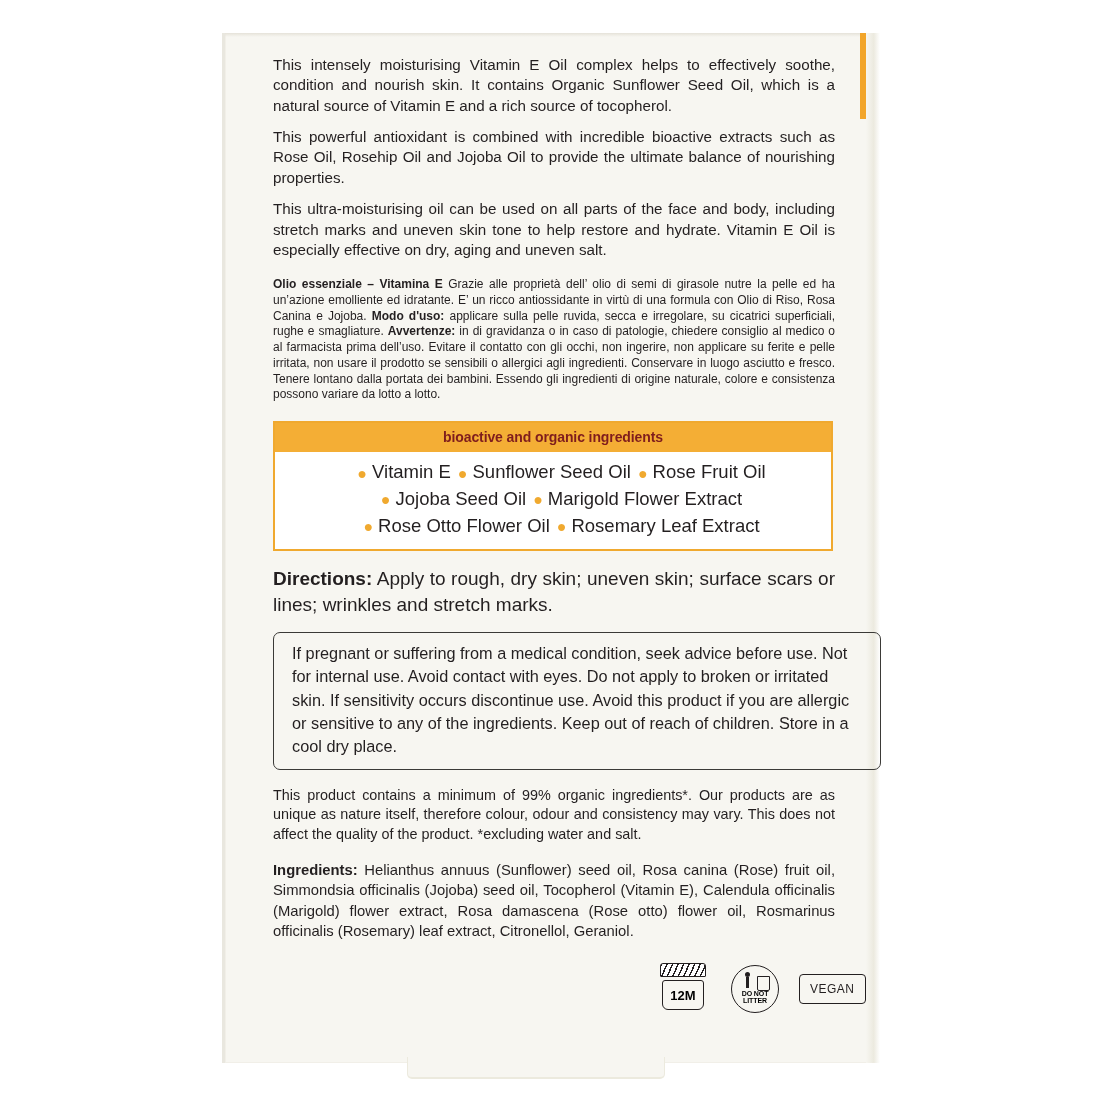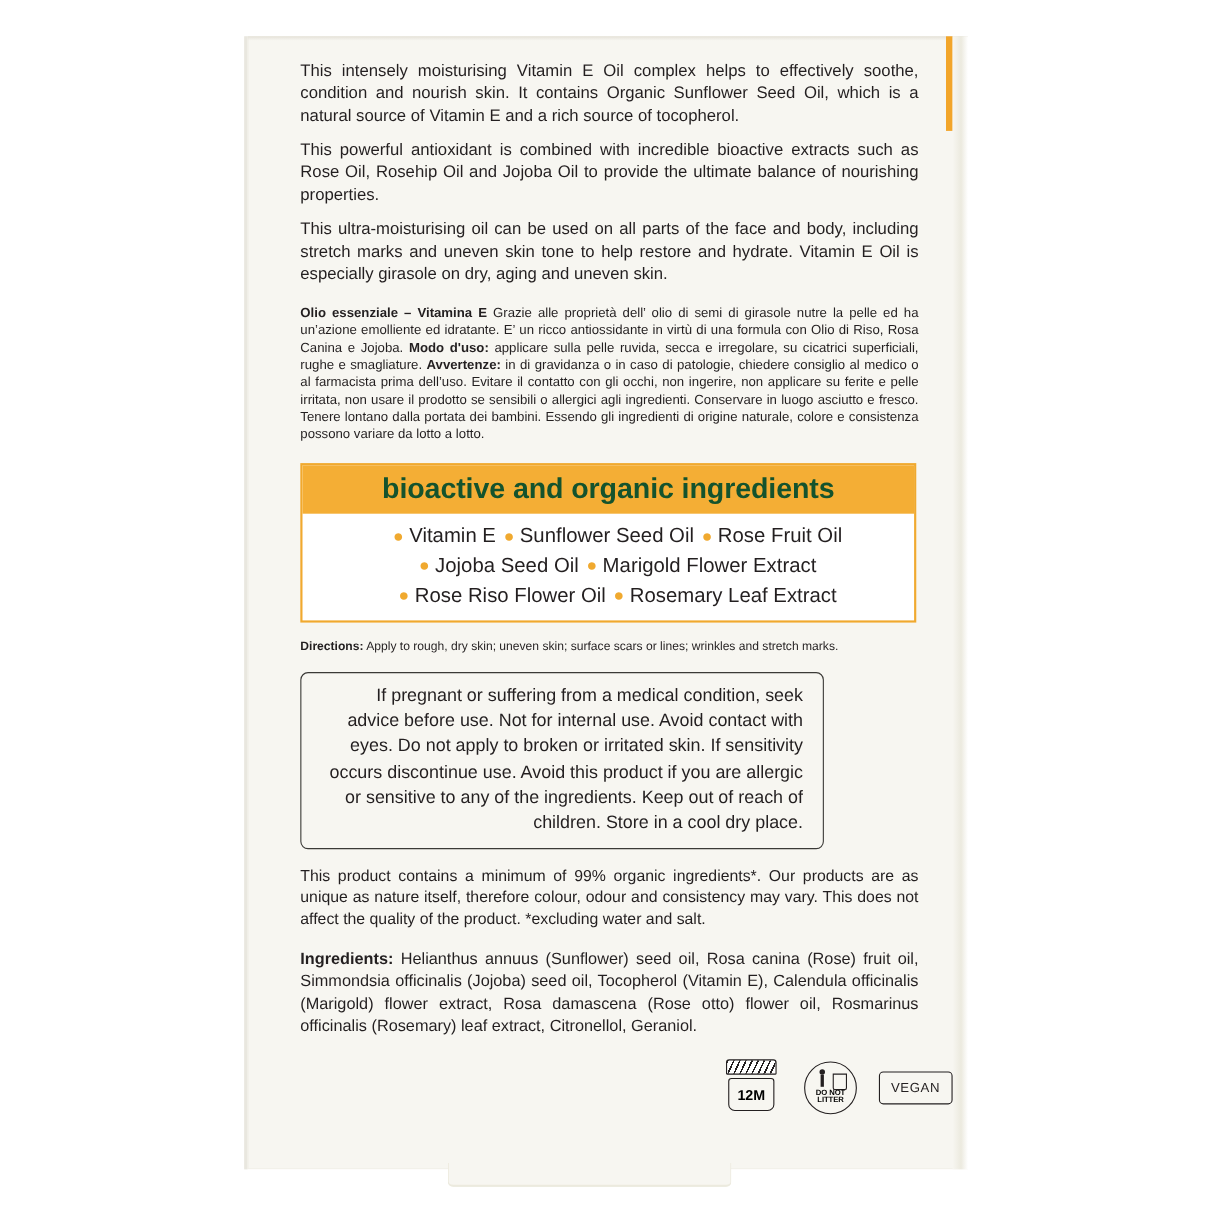--- a/index.html
+++ b/index.html
@@ -97,22 +97,22 @@
   
   .bioactive-box {
     margin-top: 18px;
     border: 2px solid #f0a92f;
     background: #ffffff;
     width: 560px;
     box-sizing: border-box;
   }
   .bioactive-title {
     background: #f4ae35;
-    color: #14532d;
-    font-size: 26px;
+    color: #7f1d1d;
+    font-size: 14px;
     font-weight: bold;
     text-align: center;
     padding: 6px 0 7px 0;
     letter-spacing: -0.1px;
   }
   .bioactive-list {
     padding: 7px 10px 10px 20px;
     text-align: center;
     color: #231f20;
     font-size: 18.5px;
@@ -121,36 +121,36 @@
   .bioactive-list .item { white-space: nowrap; }
   .bioactive-list .dot {
     color: #f0a92f;
     font-size: 16px;
     vertical-align: middle;
     padding: 0 5px 0 7px;
   }
 
   .directions {
     margin-top: 15px;
-    font-size: 11px;
+    font-size: 19px;
     line-height: 1.34;
     text-align: justify;
   }
   .directions b { font-weight: bold; }
 
   .warning-box {
     margin-top: 15px;
     border: 1.5px solid #3b3a37;
     border-radius: 7px;
     padding: 9px 18px 11px 18px;
-    text-align: right;
+    text-align: left;
     font-size: 16.3px;
     line-height: 1.42;
     box-sizing: border-box;
-    width: 476px;
+    width: 608px;
   }
 
   .organic-note {
     margin-top: 16px;
     font-size: 14.4px;
     line-height: 1.35;
     text-align: justify;
   }
 
   .ingredients-list {
@@ -262,35 +262,35 @@
   <div class="carton">
     <div class="carton-top-shadow"></div>
     <div class="carton-orange-strip"></div>
     <div class="carton-edge-right"></div>
     <div class="carton-bottom-flap"></div>
 
     <div class="content">
 
       <p class="para">This intensely moisturising Vitamin E Oil complex helps to effectively soothe, condition and nourish skin. It contains Organic Sunflower Seed Oil, which is a natural source of Vitamin E and a rich source of tocopherol.</p>
       <p class="para">This powerful antioxidant is combined with incredible bioactive extracts such as Rose Oil, Rosehip Oil and Jojoba Oil to provide the ultimate balance of nourishing properties.</p>
-      <p class="para">This ultra-moisturising oil can be used on all parts of the face and body, including stretch marks and uneven skin tone to help restore and hydrate. Vitamin E Oil is especially girasole on dry, aging and uneven skin.</p>
+      <p class="para">This ultra-moisturising oil can be used on all parts of the face and body, including stretch marks and uneven skin tone to help restore and hydrate. Vitamin E Oil is especially effective on dry, aging and uneven salt.</p>
 
       <p class="italian"><b>Olio essenziale – Vitamina E</b><span> Grazie alle proprietà dell’ olio di semi di girasole nutre la pelle ed ha un’azione emolliente ed idratante. E’ un ricco antiossidante in virtù di una formula con Olio di Riso, Rosa Canina e Jojoba. </span><b>Modo d'uso:</b><span> applicare sulla pelle ruvida, secca e irregolare, su cicatrici superficiali, rughe e smagliature. </span><b>Avvertenze:</b><span> in di gravidanza o in caso di patologie, chiedere consiglio al medico o al farmacista prima dell’uso. Evitare il contatto con gli occhi, non ingerire, non applicare su ferite e pelle irritata, non usare il prodotto se sensibili o allergici agli ingredienti. Conservare in luogo asciutto e fresco. Tenere lontano dalla portata dei bambini. Essendo gli ingredienti di origine naturale, colore e consistenza possono variare da lotto a lotto.</span></p>
 
       <div class="bioactive-box">
         <div class="bioactive-title">bioactive and organic ingredients</div>
         <div class="bioactive-list">
           <div>
             <span class="dot">●</span><span class="item">Vitamin E</span><span class="dot">●</span><span class="item">Sunflower Seed Oil</span><span class="dot">●</span><span class="item">Rose Fruit Oil</span>
           </div>
           <div>
             <span class="dot">●</span><span class="item">Jojoba Seed Oil</span><span class="dot">●</span><span class="item">Marigold Flower Extract</span>
           </div>
           <div>
-            <span class="dot">●</span><span class="item">Rose Riso Flower Oil</span><span class="dot">●</span><span class="item">Rosemary Leaf Extract</span>
+            <span class="dot">●</span><span class="item">Rose Otto Flower Oil</span><span class="dot">●</span><span class="item">Rosemary Leaf Extract</span>
           </div>
         </div>
       </div>
 
       <p class="directions"><b>Directions:</b><span> Apply to rough, dry skin; uneven skin; surface scars or lines; wrinkles and stretch marks.</span></p>
 
       <div class="warning-box">If pregnant or suffering from a medical condition, seek advice before use. Not for internal use. Avoid contact with eyes. Do not apply to broken or irritated skin. If sensitivity occurs discontinue use. Avoid this product if you are allergic or sensitive to any of the ingredients. Keep out of reach of children. Store in a cool dry place.</div>
 
       <p class="organic-note">This product contains a minimum of 99% organic ingredients*. Our products are as unique as nature itself, therefore colour, odour and consistency may vary. This does not affect the quality of the product. *excluding water and salt.</p>
 

